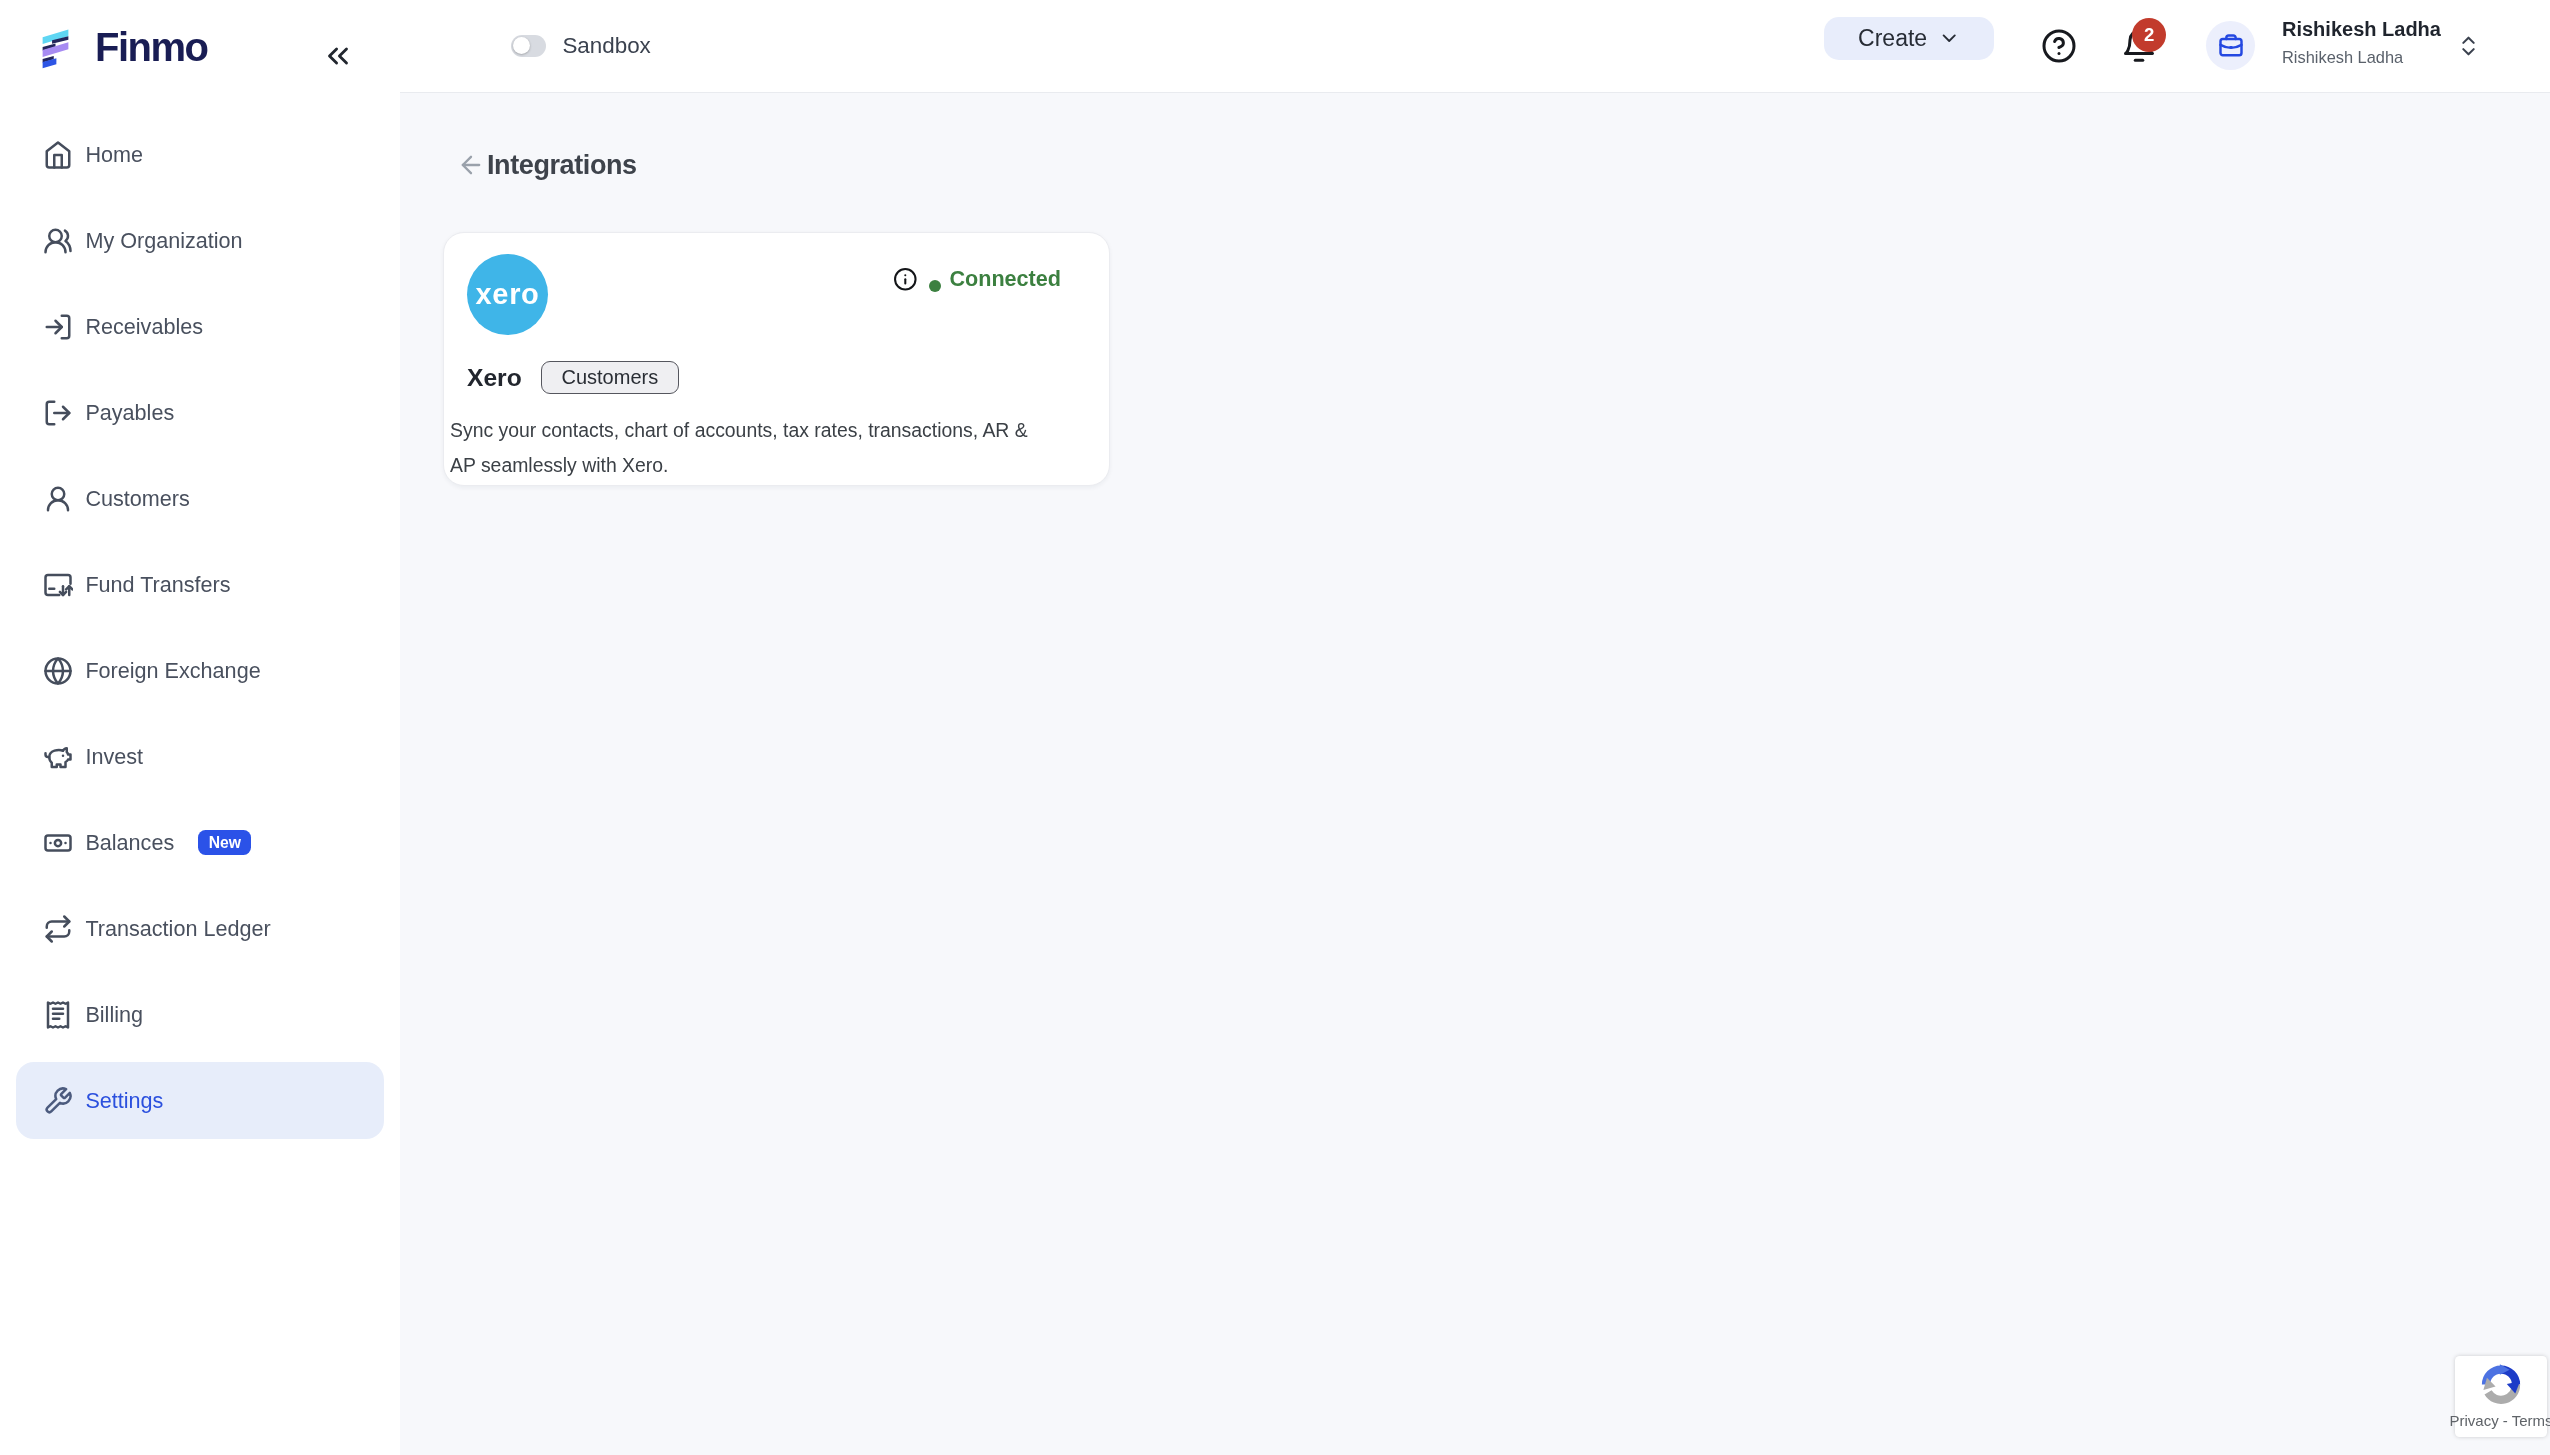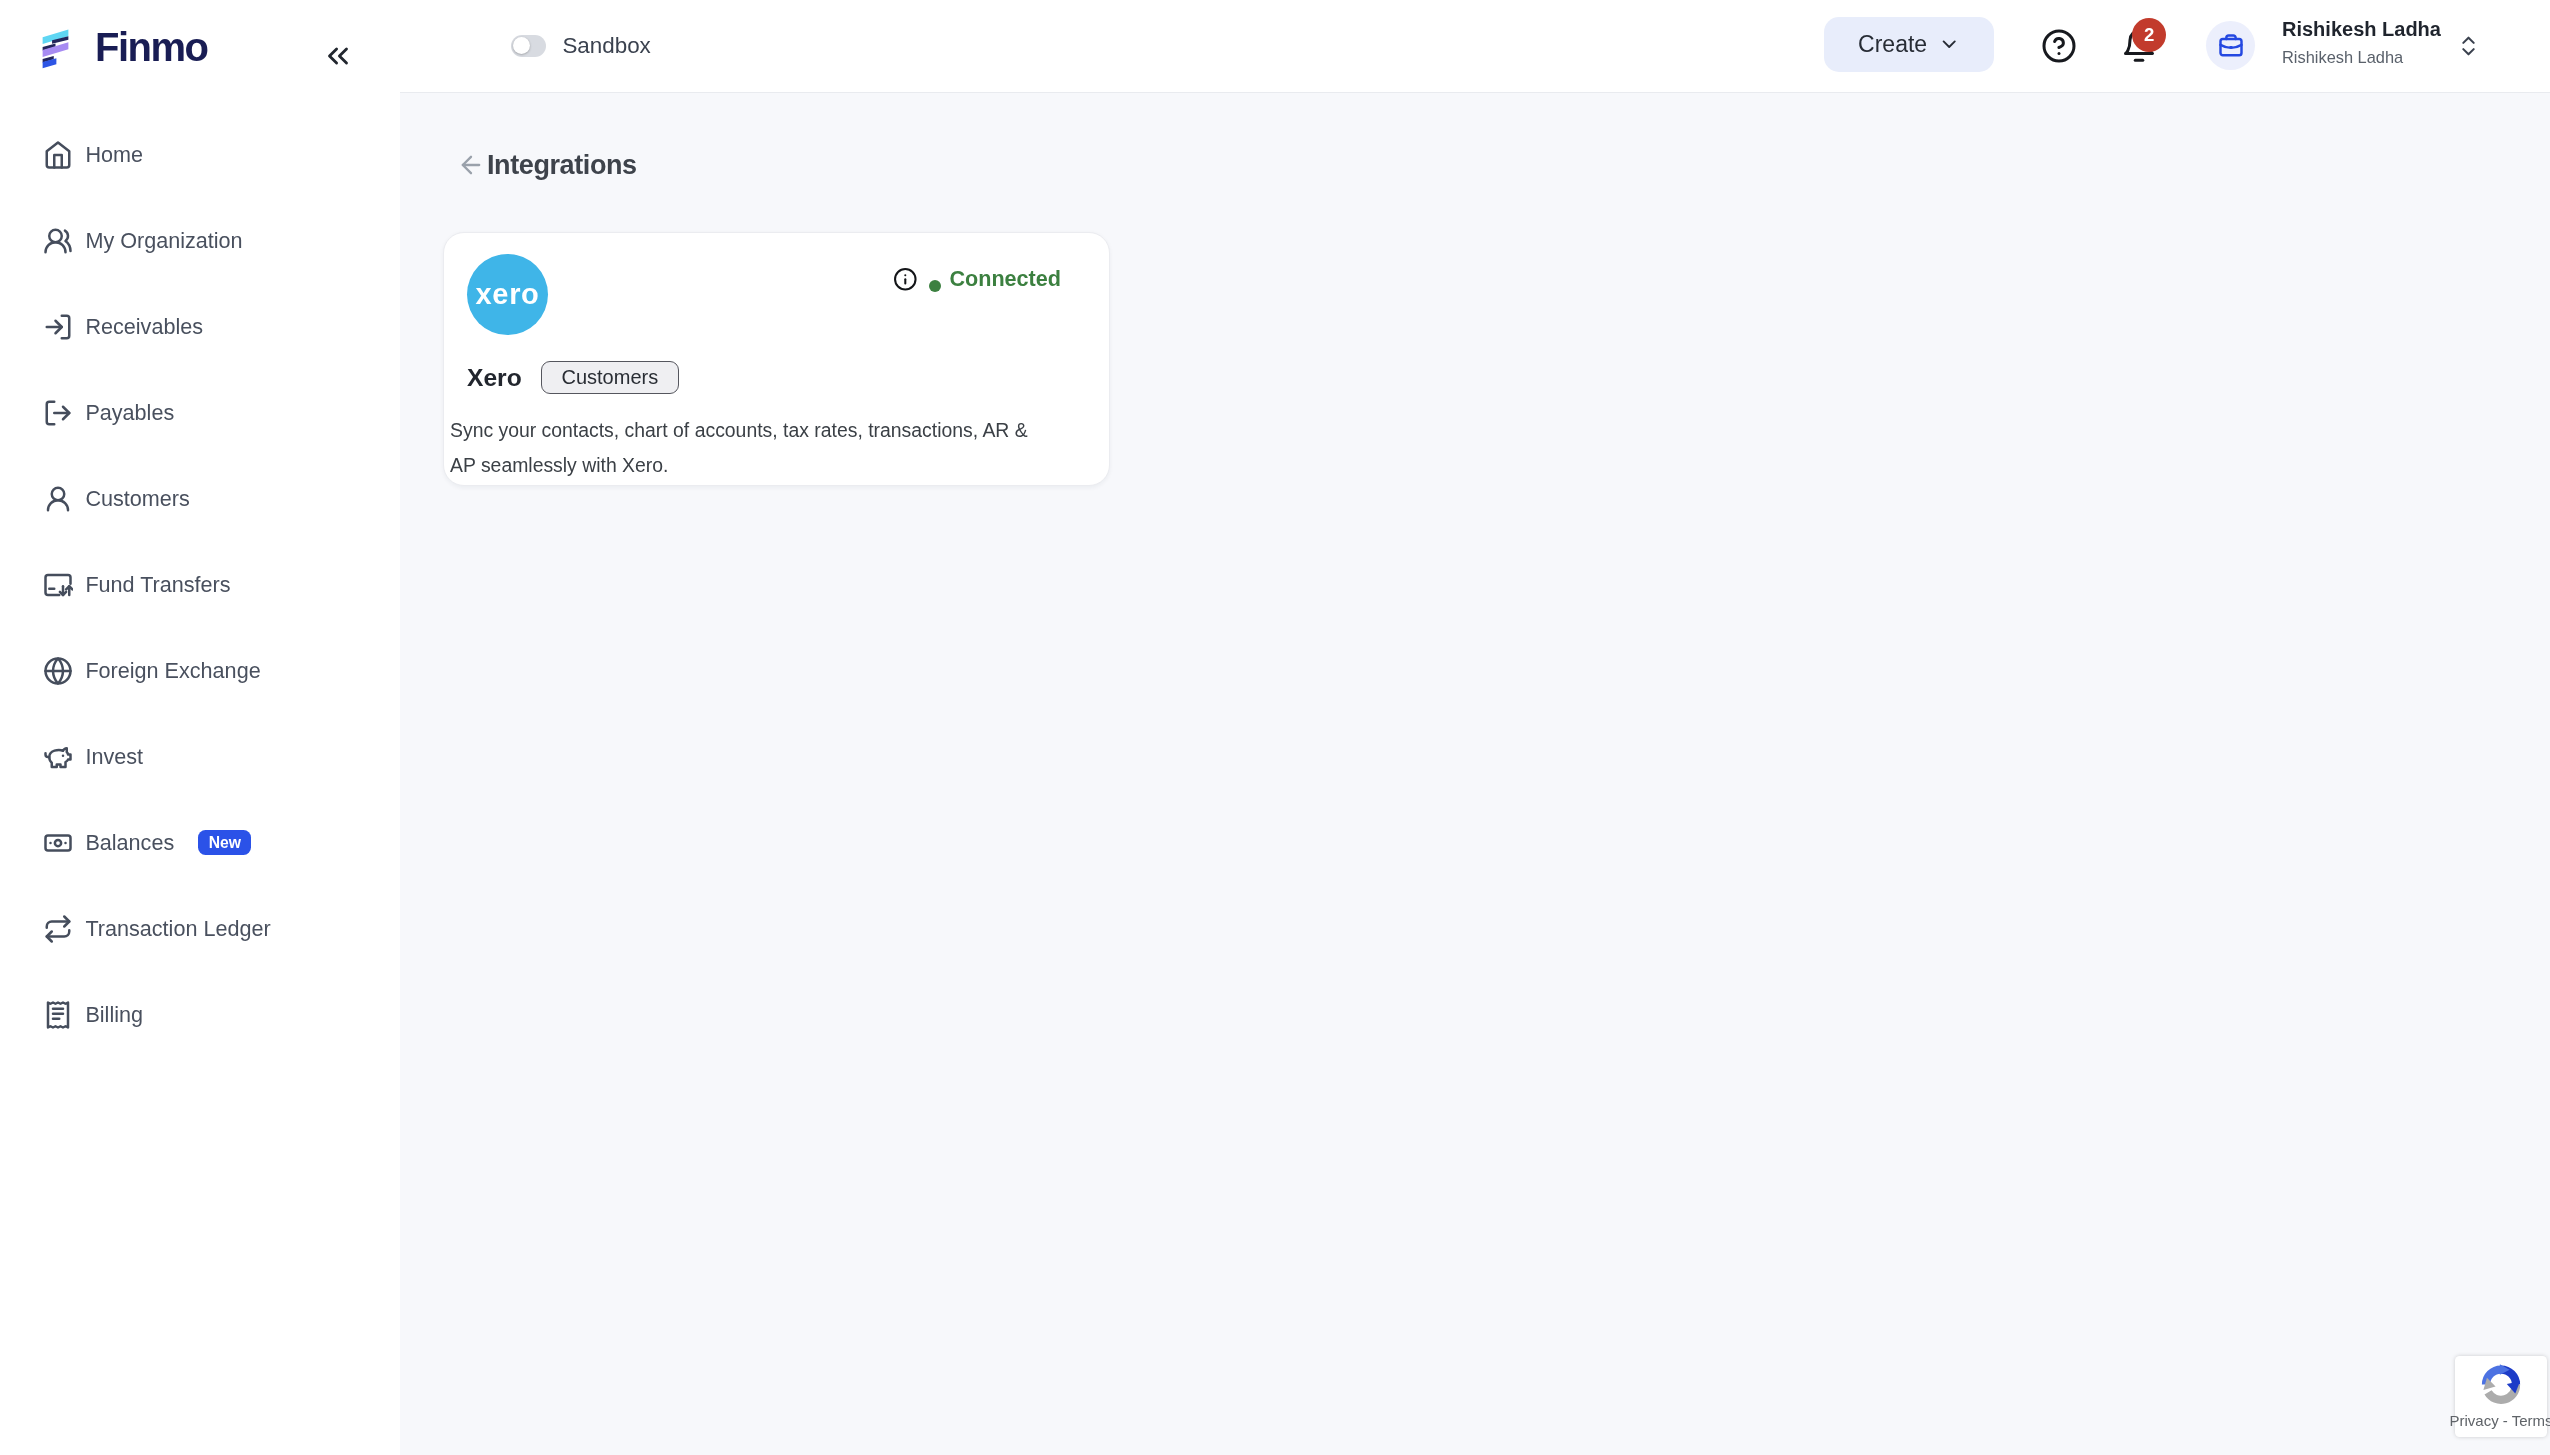--- a/index.html
+++ b/index.html
@@ -25,21 +25,21 @@
   .sandbox { position:absolute; left:111px; top:0; height:92px; display:flex; align-items:center; gap:16.4px; }
   .toggle { width:35px; height:21.6px; border-radius:11.2px; background:#D8DBE1; position:relative; cursor:pointer; }
   .toggle-knob { position:absolute; left:2.2px; top:2.2px; width:17px; height:17px; background:#fff; border-radius:50%; box-shadow:0 0.7px 2.2px rgba(0,0,0,.28); }
   .sandbox-label { font-size:22.4px; color:#3B424F; font-weight:500; }
   .search { position:absolute; left:541px; top:21.6px; width:585px; height:48px; border-radius:24.6px; background:#F3F4F7; display:flex; align-items:center; padding:0 10.4px 0 21px; gap:16.4px; }
   .search .mag { width:24px; height:24px; color:#697180; flex:none; }
   .search input { flex:1; min-width:0; border:none; outline:none; background:transparent; font-size:21.6px; color:#2A2F38; font-family:inherit; }
   .search input::placeholder { color:#A7AEB9; }
   .keys { display:flex; gap:6px; }
   .keycap { width:34px; height:34px; background:#fff; border-radius:7.5px; box-shadow:0 0.7px 2.2px rgba(0,0,0,.15); display:flex; align-items:center; justify-content:center; font-size:20px; color:#2A2F38; }
-  .create-btn { position:absolute; left:1424px; top:17px; width:170px; height:55px; border-radius:15px; background:#E8EDFB; border:none; display:flex; align-items:center; justify-content:center; gap:10.4px; font-size:23px; color:#272C35; font-weight:500; font-family:inherit; cursor:pointer; }
+  .create-btn { position:absolute; left:1424px; top:17px; width:170px; height:43px; border-radius:15px; background:#E8EDFB; border:none; display:flex; align-items:center; justify-content:center; gap:10.4px; font-size:23px; color:#272C35; font-weight:500; font-family:inherit; cursor:pointer; }
   .create-btn svg { width:22.4px; height:22.4px; }
   .help-btn { position:absolute; left:1641px; top:28px; width:36px; height:36px; color:#17191E; cursor:pointer; background:none; border:none; }
   .bell-btn { position:absolute; left:1721px; top:28px; width:36px; height:36px; color:#17191E; cursor:pointer; }
   .bell-badge { position:absolute; left:11.2px; top:-9.7px; width:34px; height:34px; border-radius:50%; background:#C23B2C; color:#fff; font-size:18.6px; font-weight:700; display:flex; align-items:center; justify-content:center; }
   .avatar { position:absolute; left:1806px; top:21px; width:49px; height:49px; border-radius:50%; background:#ECEFFC; display:flex; align-items:center; justify-content:center; color:#2448E1; cursor:pointer; }
   .avatar svg { width:28px; height:28px; stroke-width:2.1; }
   .user-info { position:absolute; left:1882px; top:17px; cursor:pointer; }
   .user-name { font-size:20px; font-weight:700; color:#1F242D; line-height:25px; }
   .user-sub { font-size:16.4px; color:#5A616B; line-height:21px; margin-top:4.5px; }
   .expander { position:absolute; left:2056px; top:26px; width:25px; height:40px; color:#3A414E; cursor:pointer; background:none; border:none; }
@@ -173,20 +173,26 @@
     </div>
     <div class="nav-item">
       <svg class="icon" viewBox="0 0 24 24">
           <path d="M4 2v20l2-1 2 1 2-1 2 1 2-1 2 1 2-1 2 1V2l-2 1-2-1-2 1-2-1-2 1-2-1-2 1Z"></path>
           <path d="M8 7h8"></path>
           <path d="M8 11h8"></path>
           <path d="M8 15h5"></path>
         </svg>
       <span>Billing</span>
     </div>
+    <div class="nav-item active">
+      <svg class="icon" viewBox="0 0 24 24">
+          <path d="M14.7 6.3a1 1 0 0 0 0 1.4l1.6 1.6a1 1 0 0 0 1.4 0l3.77-3.77a6 6 0 0 1-7.94 7.94l-6.91 6.91a2.12 2.12 0 0 1-3-3l6.91-6.91a6 6 0 0 1 7.94-7.94l-3.76 3.76z"></path>
+        </svg>
+      <span>Settings</span>
+    </div>
   </nav>
 </div>
 
 <header class="topbar">
   <div class="sandbox">
     <div class="toggle">
       <div class="toggle-knob"></div>
     </div>
     <span class="sandbox-label">Sandbox</span>
   </div>

